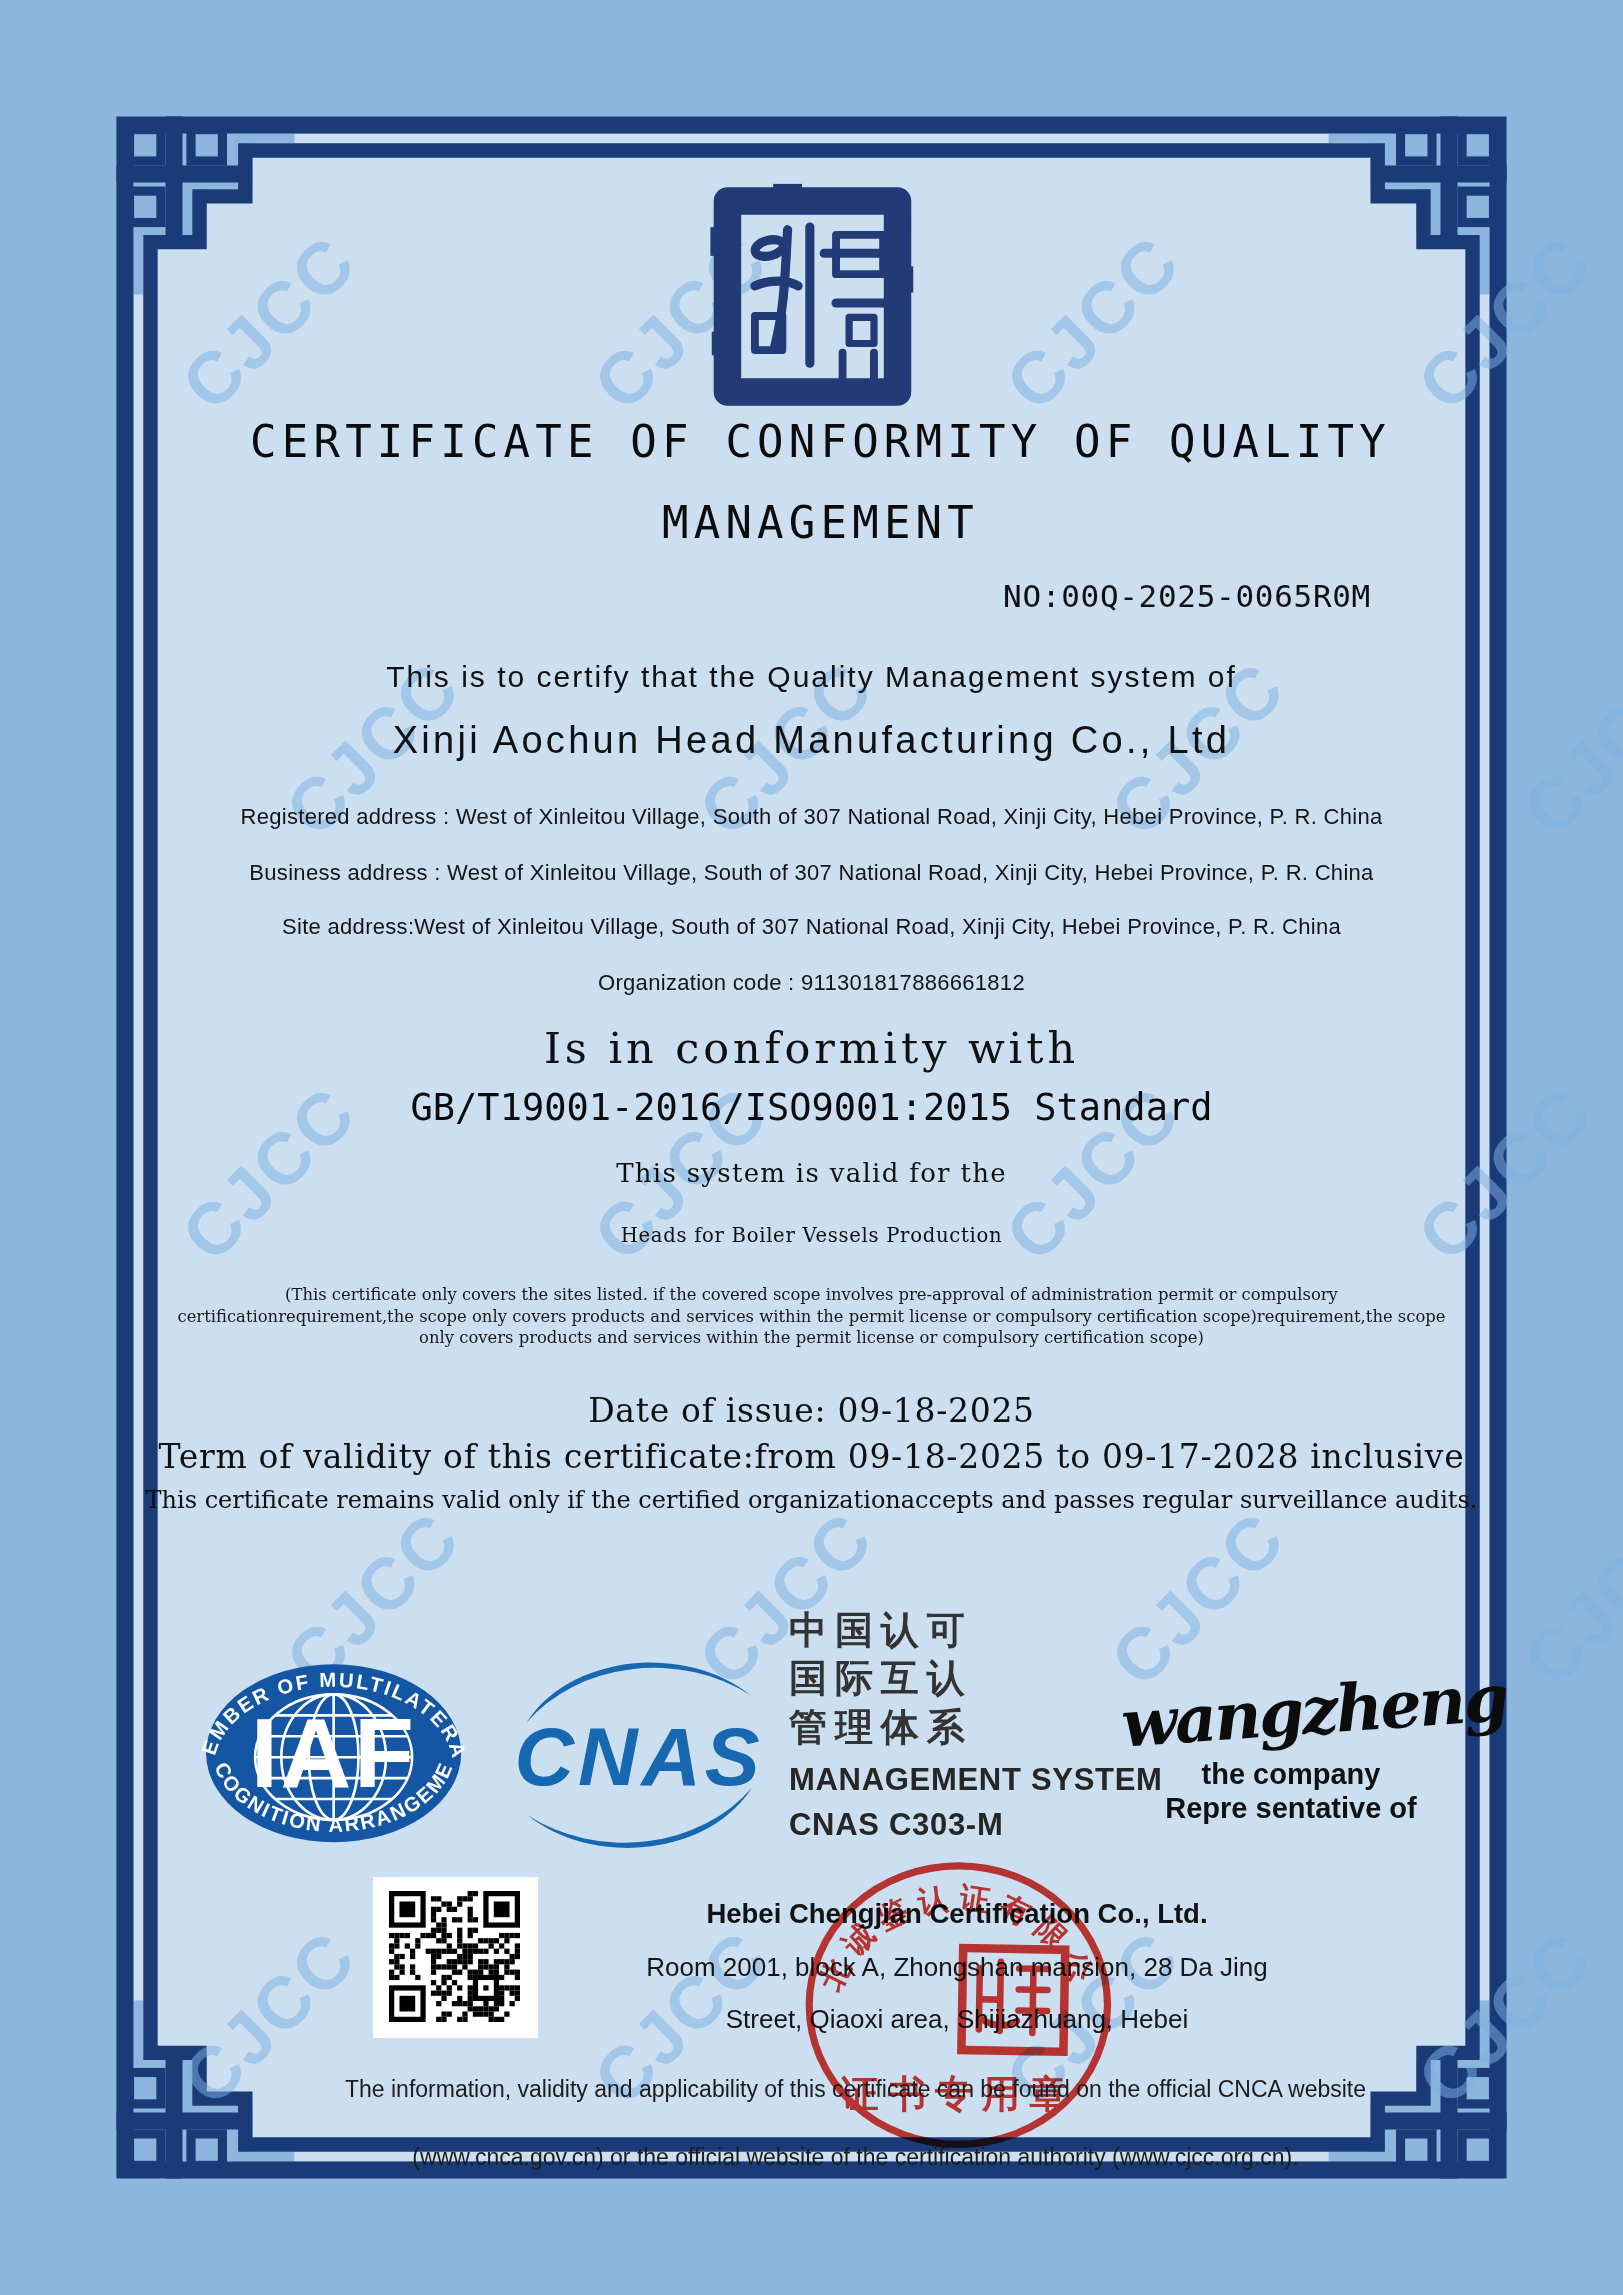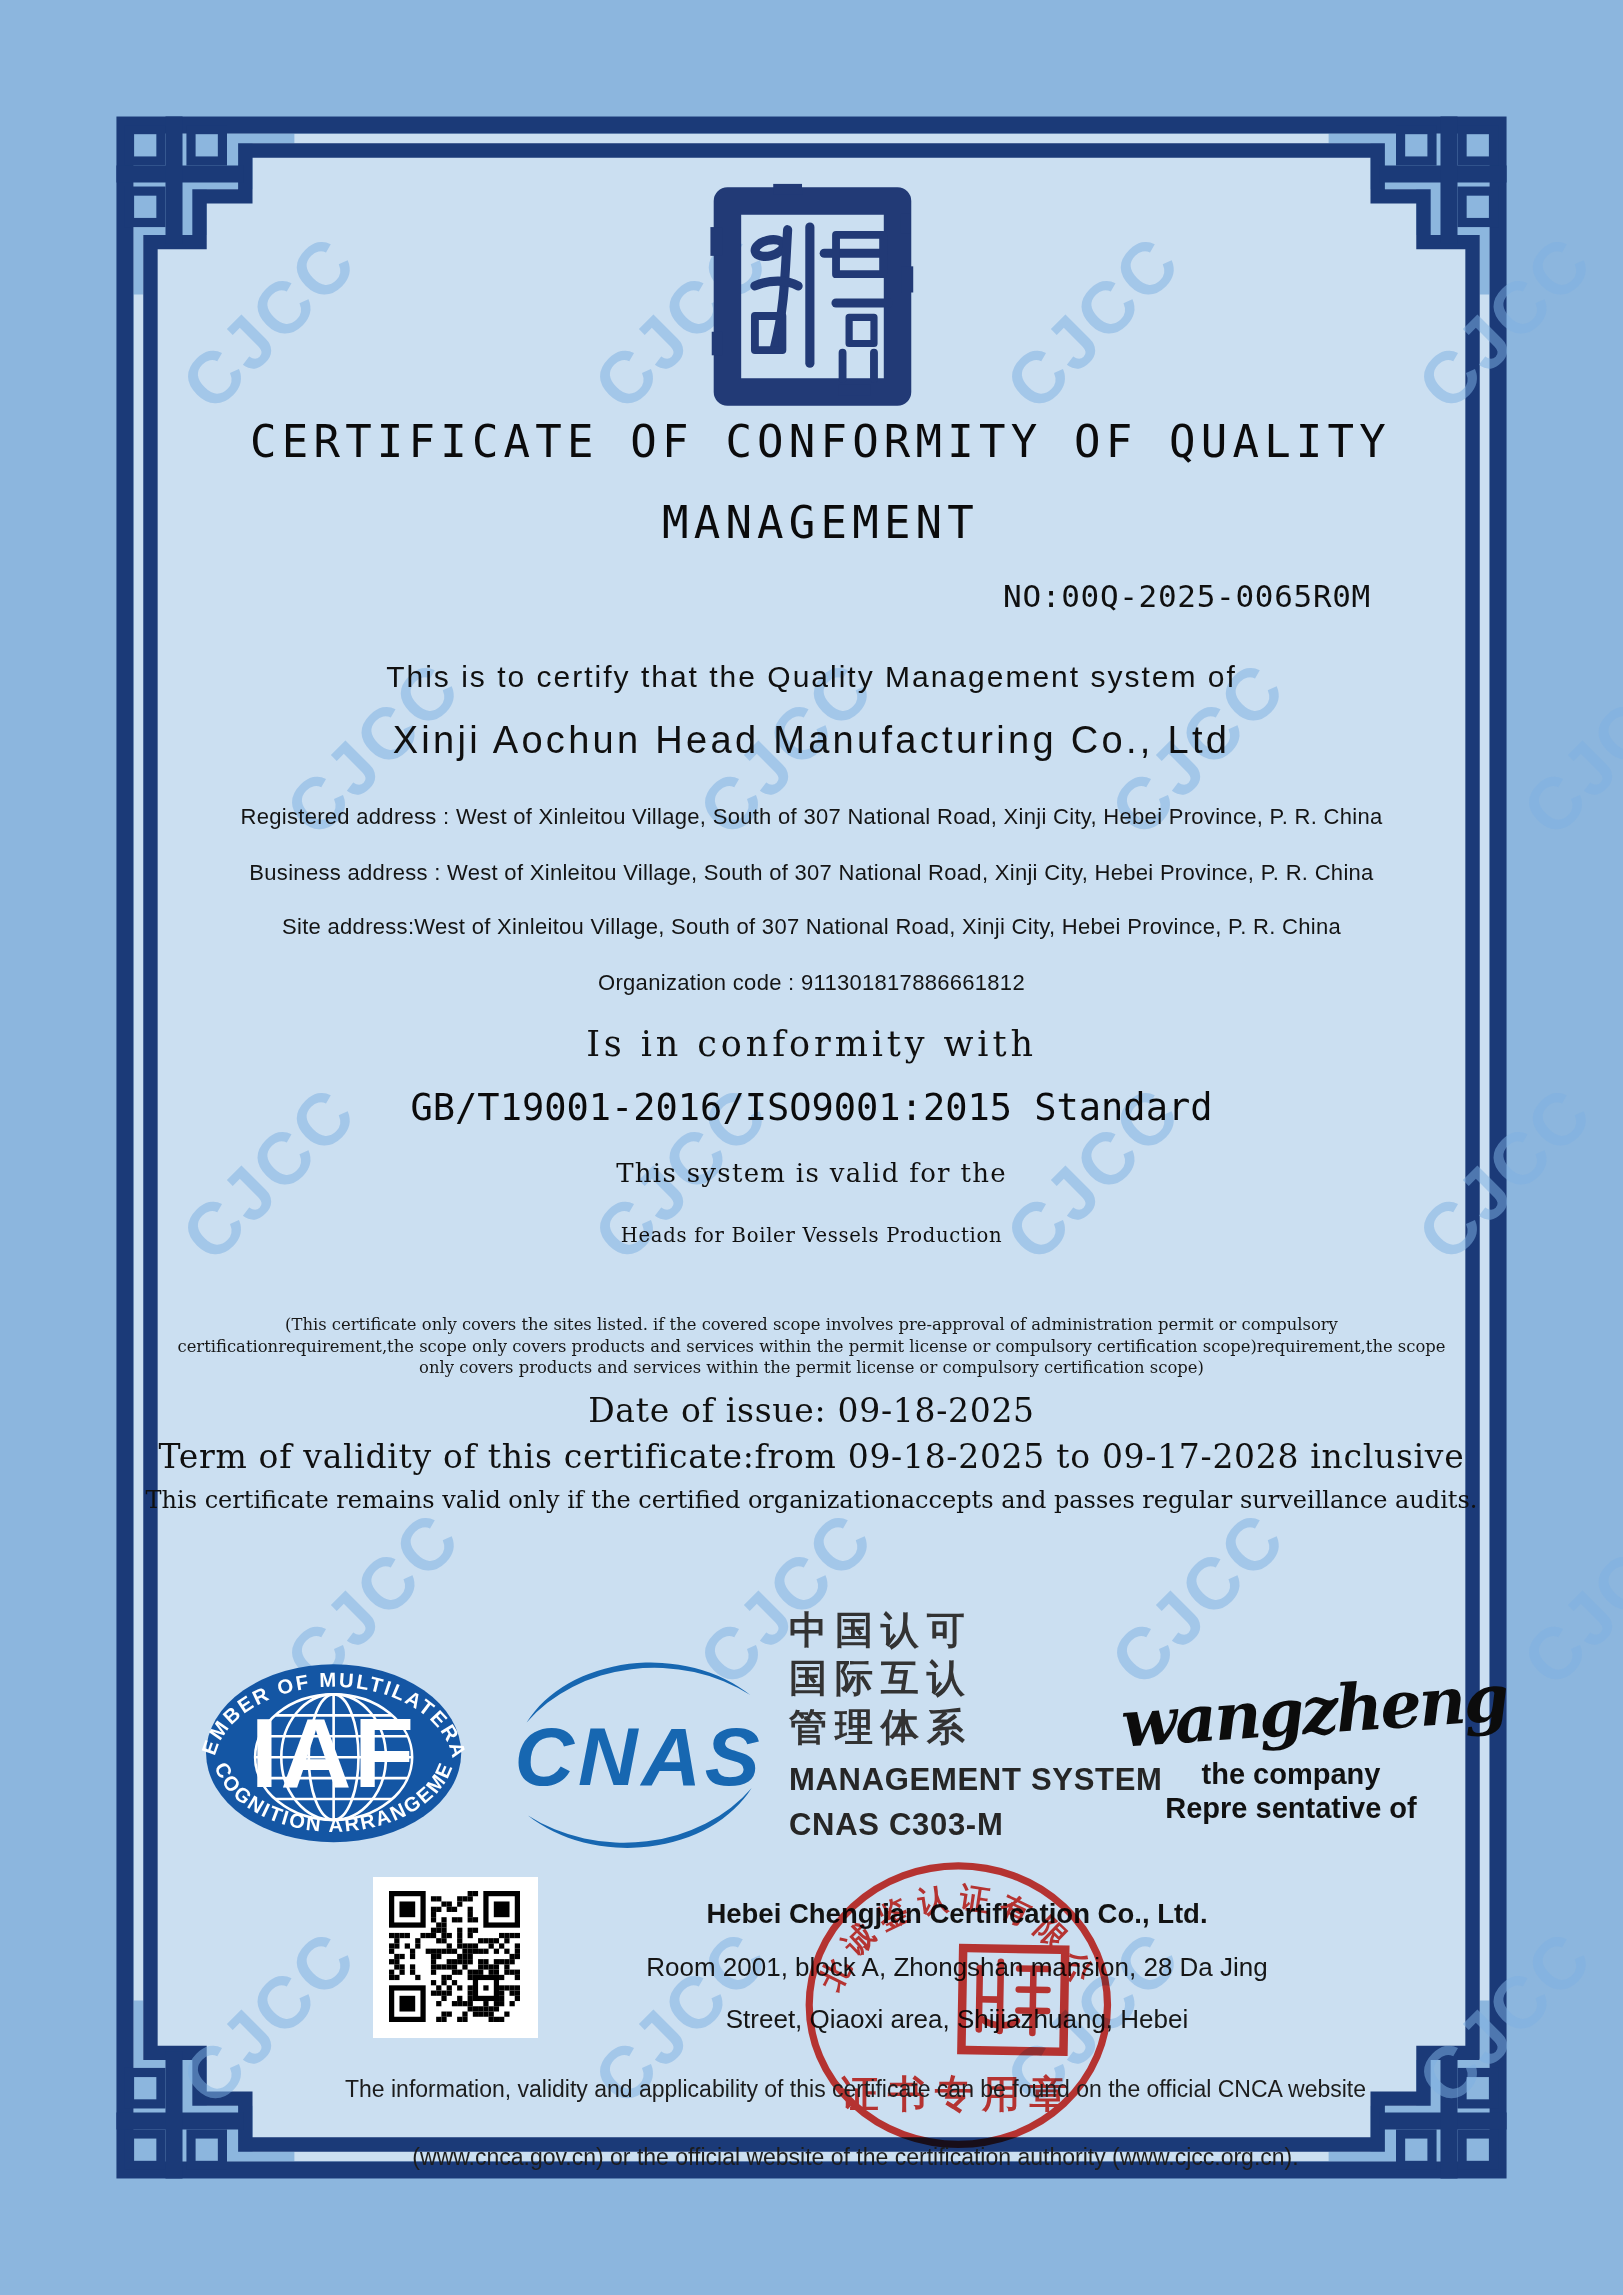--- a/index.html
+++ b/index.html
@@ -11,25 +11,25 @@
   .mono{font-family:"DejaVu Sans Mono",monospace;}
   .serif{font-family:"DejaVu Serif",serif;}
   .wm{position:absolute;font-family:"Liberation Sans",sans-serif;font-weight:bold;
       font-size:73px;color:rgba(126,176,226,0.52);transform:rotate(-45deg);
       letter-spacing:2.6px;pointer-events:none;}
   .title{font-size:44px;letter-spacing:5.2px;color:#0b0b0c;padding-left:9px;}
   .certno{position:absolute;right:252px;font-size:31px;letter-spacing:0.7px;line-height:1;white-space:nowrap;}
   .certify{font-size:30px;letter-spacing:2px;}
   .company{font-size:38px;letter-spacing:3.3px;font-weight:500;}
   .addr{font-size:22px;letter-spacing:0.3px;color:#141414;}
-  .conf{font-size:35px;letter-spacing:3.9px;color:#101010;}
+  .conf{font-size:43px;letter-spacing:3.9px;color:#101010;}
   .standard{font-size:37px;letter-spacing:0;color:#0b0b0c;}
   .validline{font-size:26px;letter-spacing:1.3px;}
   .scope{font-size:19.6px;letter-spacing:0.7px;}
-  .note{font-size:16.4px;line-height:21.6px;color:#181818;white-space:nowrap;margin-top:30px;}
+  .note{font-size:16.4px;line-height:21.6px;color:#181818;white-space:nowrap;}
   .dateline{font-size:33px;letter-spacing:0.7px;}
   .audits{font-size:24px;}
   .accr{position:absolute;left:789px;line-height:1;white-space:nowrap;color:#2b2b2b;font-weight:bold;}
   .accr-zh{font-size:38px;letter-spacing:7.9px;color:#333;}
   .accr-en{font-size:31px;font-weight:bold;letter-spacing:0.7px;color:#262626;}
   .sig{position:absolute;left:1121px;width:340px;text-align:center;font-family:"DejaVu Serif",serif;
        font-style:italic;font-weight:bold;font-size:65px;letter-spacing:-2.6px;color:#0c0c0c;
        transform:rotate(-4deg);line-height:1;}
   .repcap{position:absolute;left:1134px;width:314px;text-align:center;font-size:29px;
           font-weight:bold;color:#111;line-height:1;}

